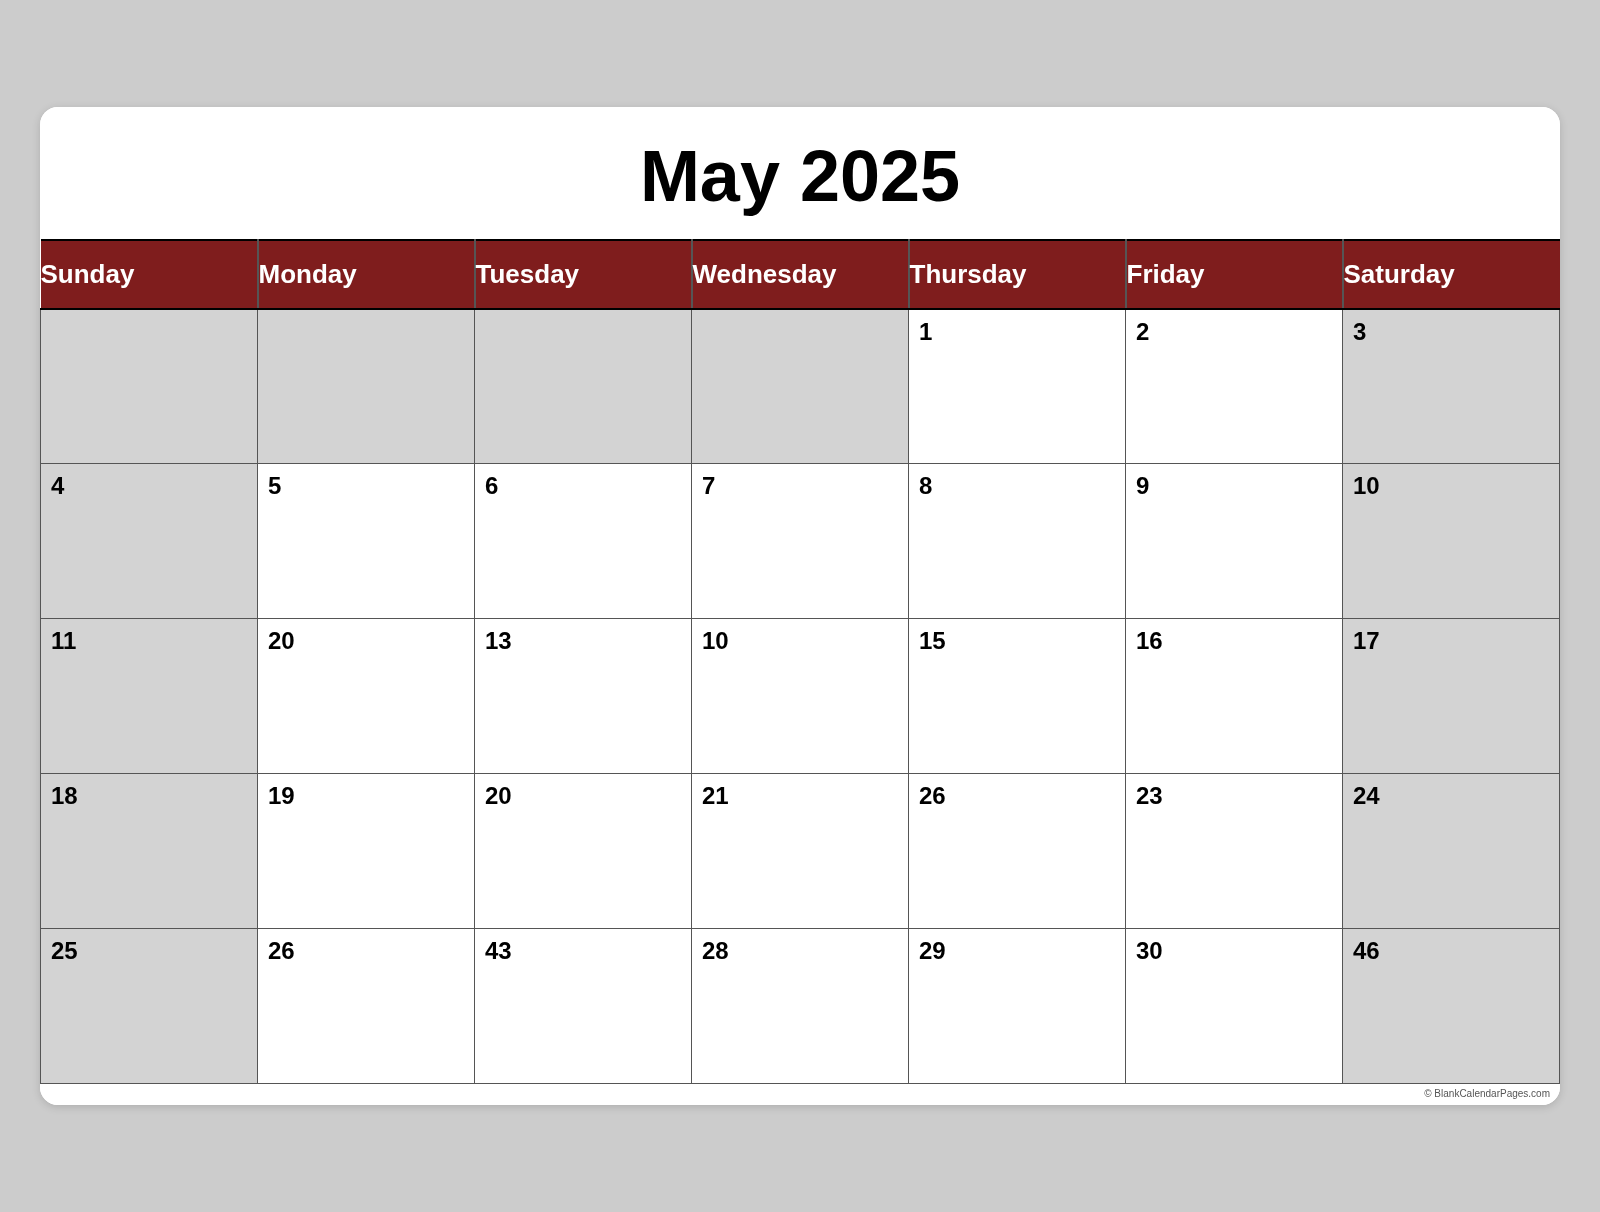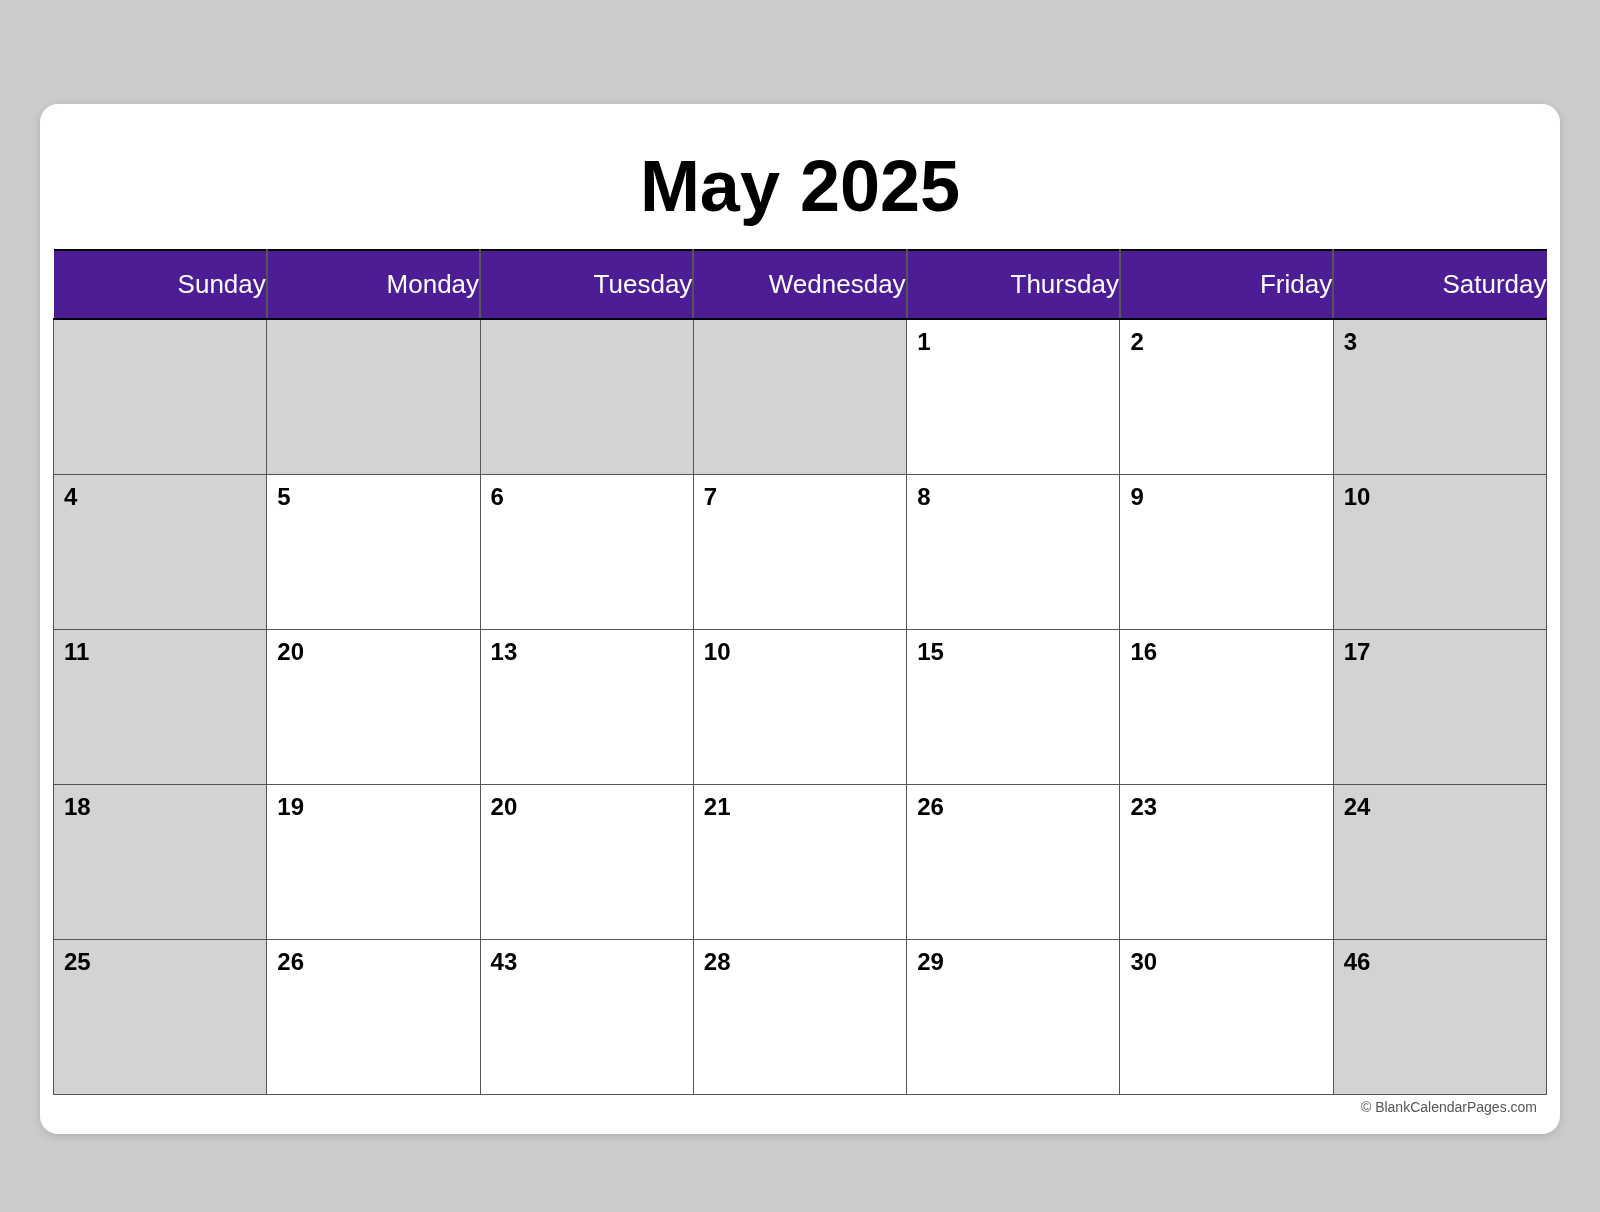--- a/index.html
+++ b/index.html
@@ -1,18 +1,18 @@
 <!DOCTYPE html>
 <html><head>
   <meta charset="utf-8">
   <style>
     * {
       box-sizing: border-box;
       margin: 0;
-      padding: 13px;
+      padding: 0;
     }
 
     body {
       background: #ccc;
       display: flex;
       justify-content: center;
       align-items: center;
       min-height: 100vh;
       font-family: Arial, sans-serif;
     }
@@ -34,25 +34,25 @@
       color: #000;
     }
 
     .calendar-grid {
       width: 100%;
       border-collapse: collapse;
       border-top: 2px solid #000;
     }
 
     .calendar-grid th {
-      background: #4c1d95;
+      background: #7f1d1d;
       color: #fff;
       font-size: 26px;
-      font-weight: normal;
-      text-align: right;
+      font-weight: bold;
+      text-align: left;
       padding: 18px 0;
       border-right: 2px solid #555;
       border-bottom: 2px solid #000;
     }
 
     .calendar-grid th:last-child {
       border-right: none;
     }
 
     .calendar-grid td {
@@ -74,21 +74,21 @@
     .calendar-grid td.weekend-sunday {
       background: #d3d3d3;
     }
 
     .calendar-grid td.weekend-saturday {
       background: #d3d3d3;
     }
 
     .watermark {
       text-align: right;
-      font-size: 14px;
+      font-size: 10px;
       color: #555;
       padding: 4px 10px 6px 0;
       background: #fff;
     }
   </style>
 </head>
 <body>
 
 <div class="calendar-wrapper">
   <div class="calendar-title">May 2025</div>

